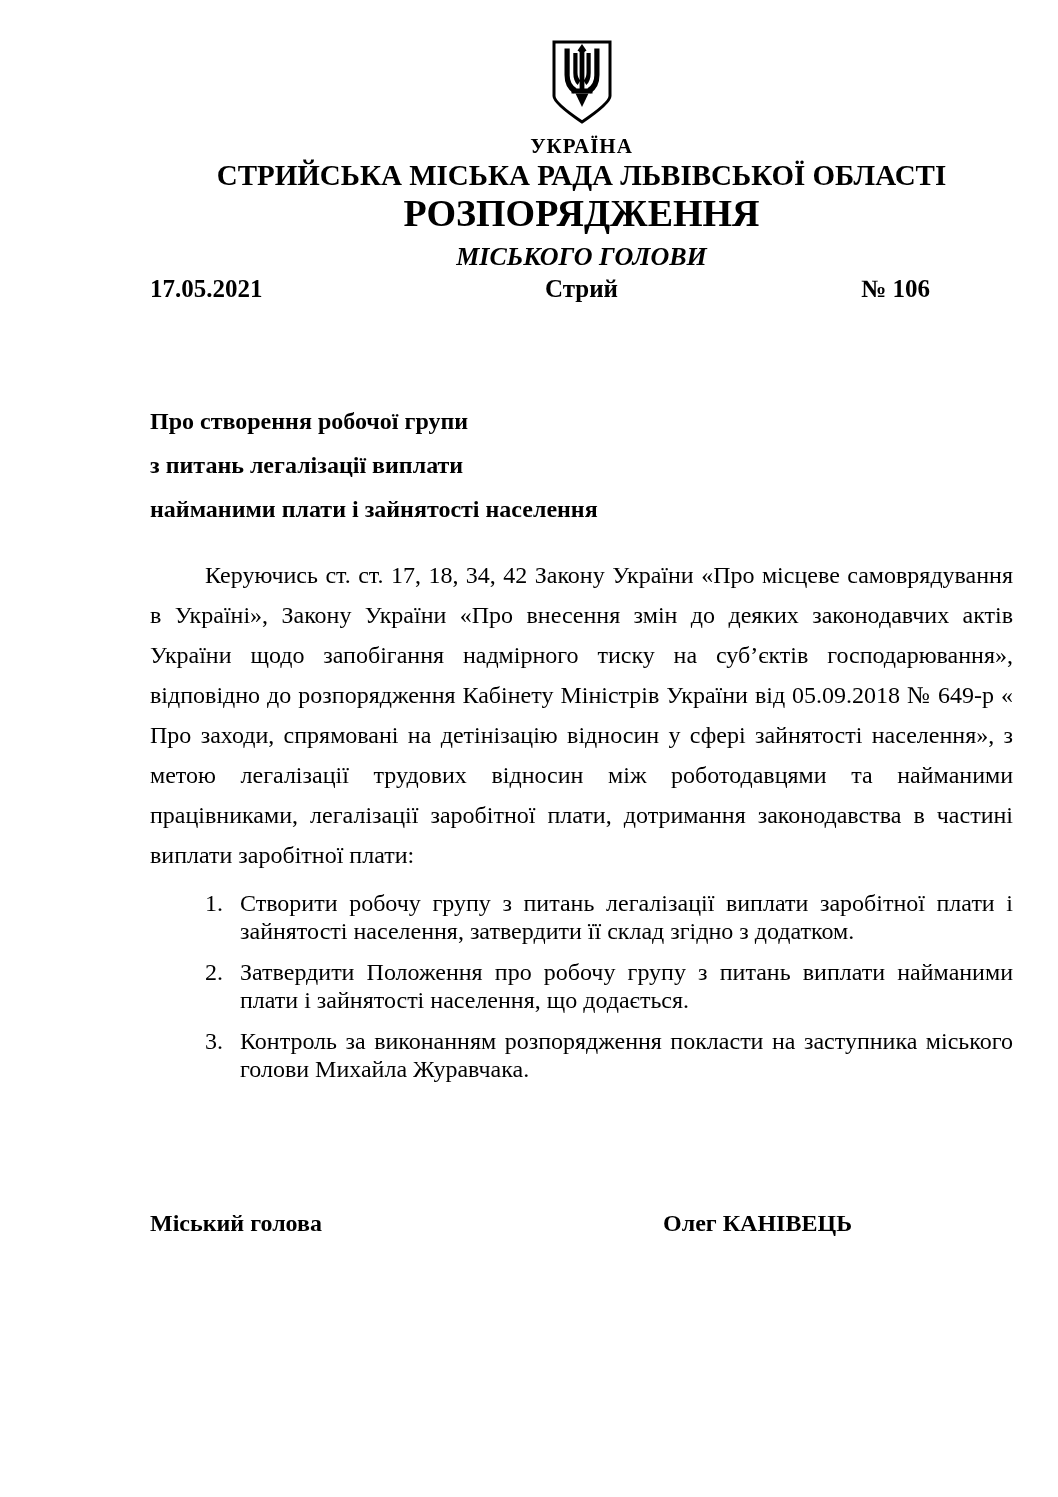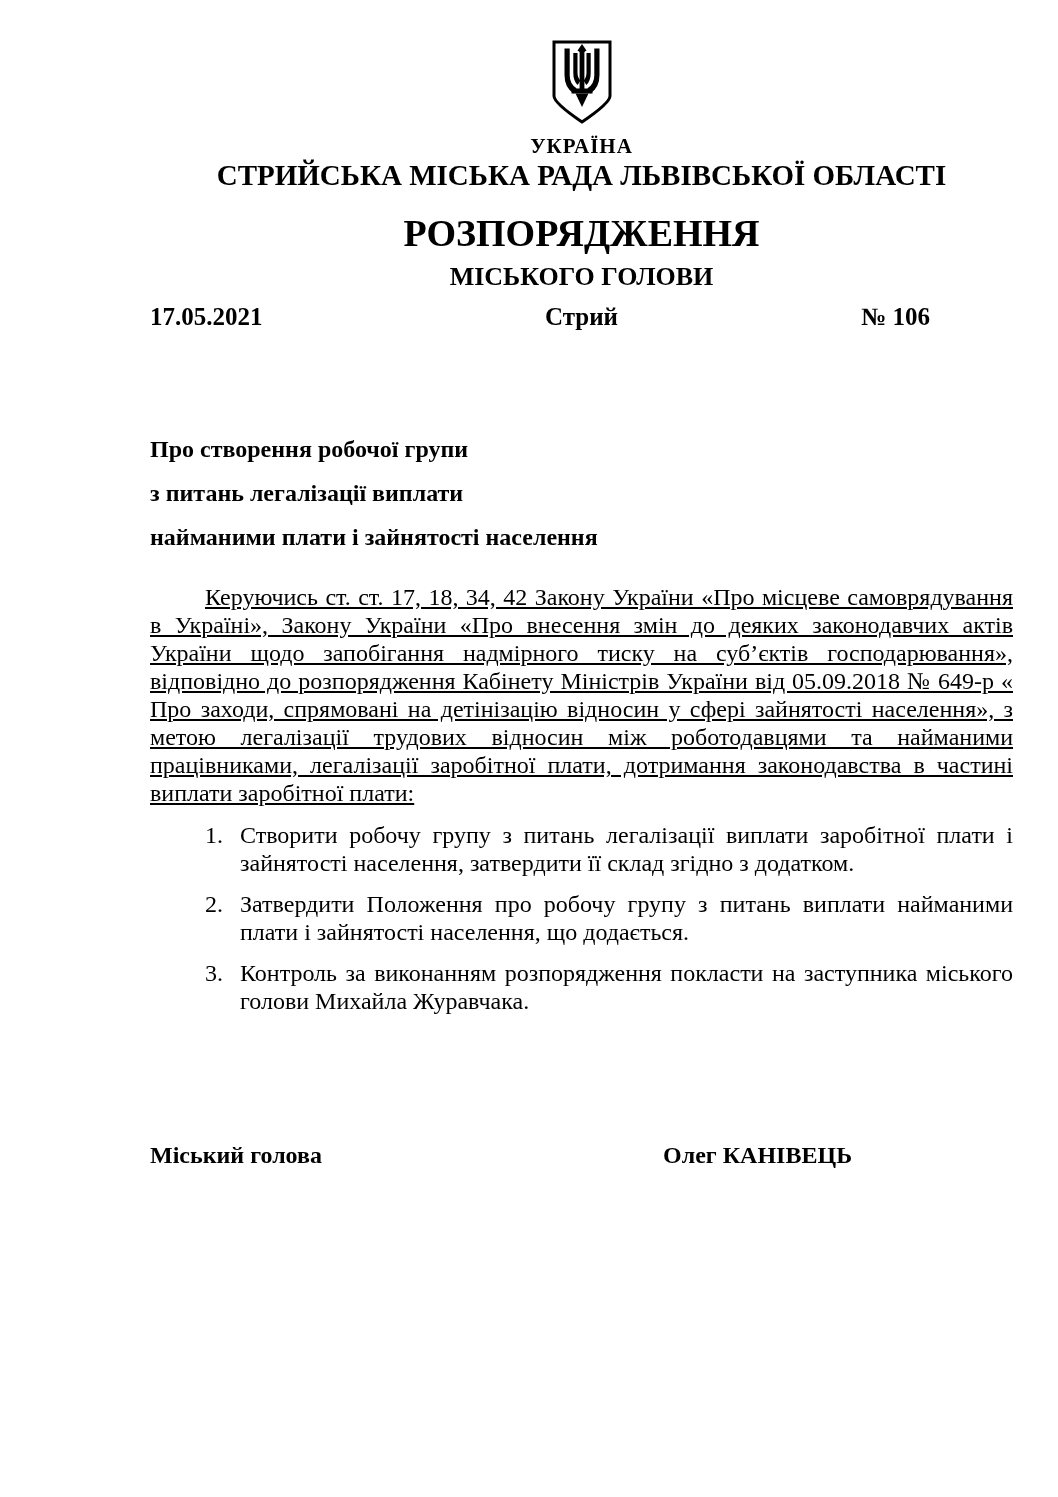--- a/index.html
+++ b/index.html
@@ -33,33 +33,34 @@
     letter-spacing: 1px;
   }
   .org {
     margin-top: 0;
     font-size: 29px;
     font-weight: bold;
     line-height: 1.15;
     white-space: nowrap;
   }
   .doc-type {
-    margin-top: 20px;
+    margin-top: 0;
     font-size: 38px;
     font-weight: bold;
     line-height: 1.15;
   }
   .doc-subtype {
     margin-top: 6px;
     font-size: 26px;
     font-weight: bold;
     line-height: 1.15;
+    font-style: italic;
   }
   .meta-row {
-    margin-top: 10px;
+    margin-top: 2px;
     display: grid;
     grid-template-columns: 1fr auto 1fr;
     align-items: baseline;
     font-size: 25px;
     font-weight: bold;
     line-height: 29px;
   }
   .meta-date { text-align: left; }
   .meta-place { }
   .meta-number { text-align: right; padding-right: 83px; }
@@ -68,24 +69,23 @@
     margin-top: 96px;
     font-size: 24px;
     font-weight: bold;
     line-height: 44px;
     text-align: left;
   }
 
   .preamble {
     margin: 24px 0 0 0;
     font-size: 24px;
-    line-height: 28px;
+    line-height: 40px;
     text-align: justify;
     text-indent: 55px;
-    text-decoration: underline;
   }
 
   .list {
     margin-top: 14px;
   }
   .list-item {
     display: flex;
     padding-left: 55px;
     margin-bottom: 12px;
     font-size: 24px;

